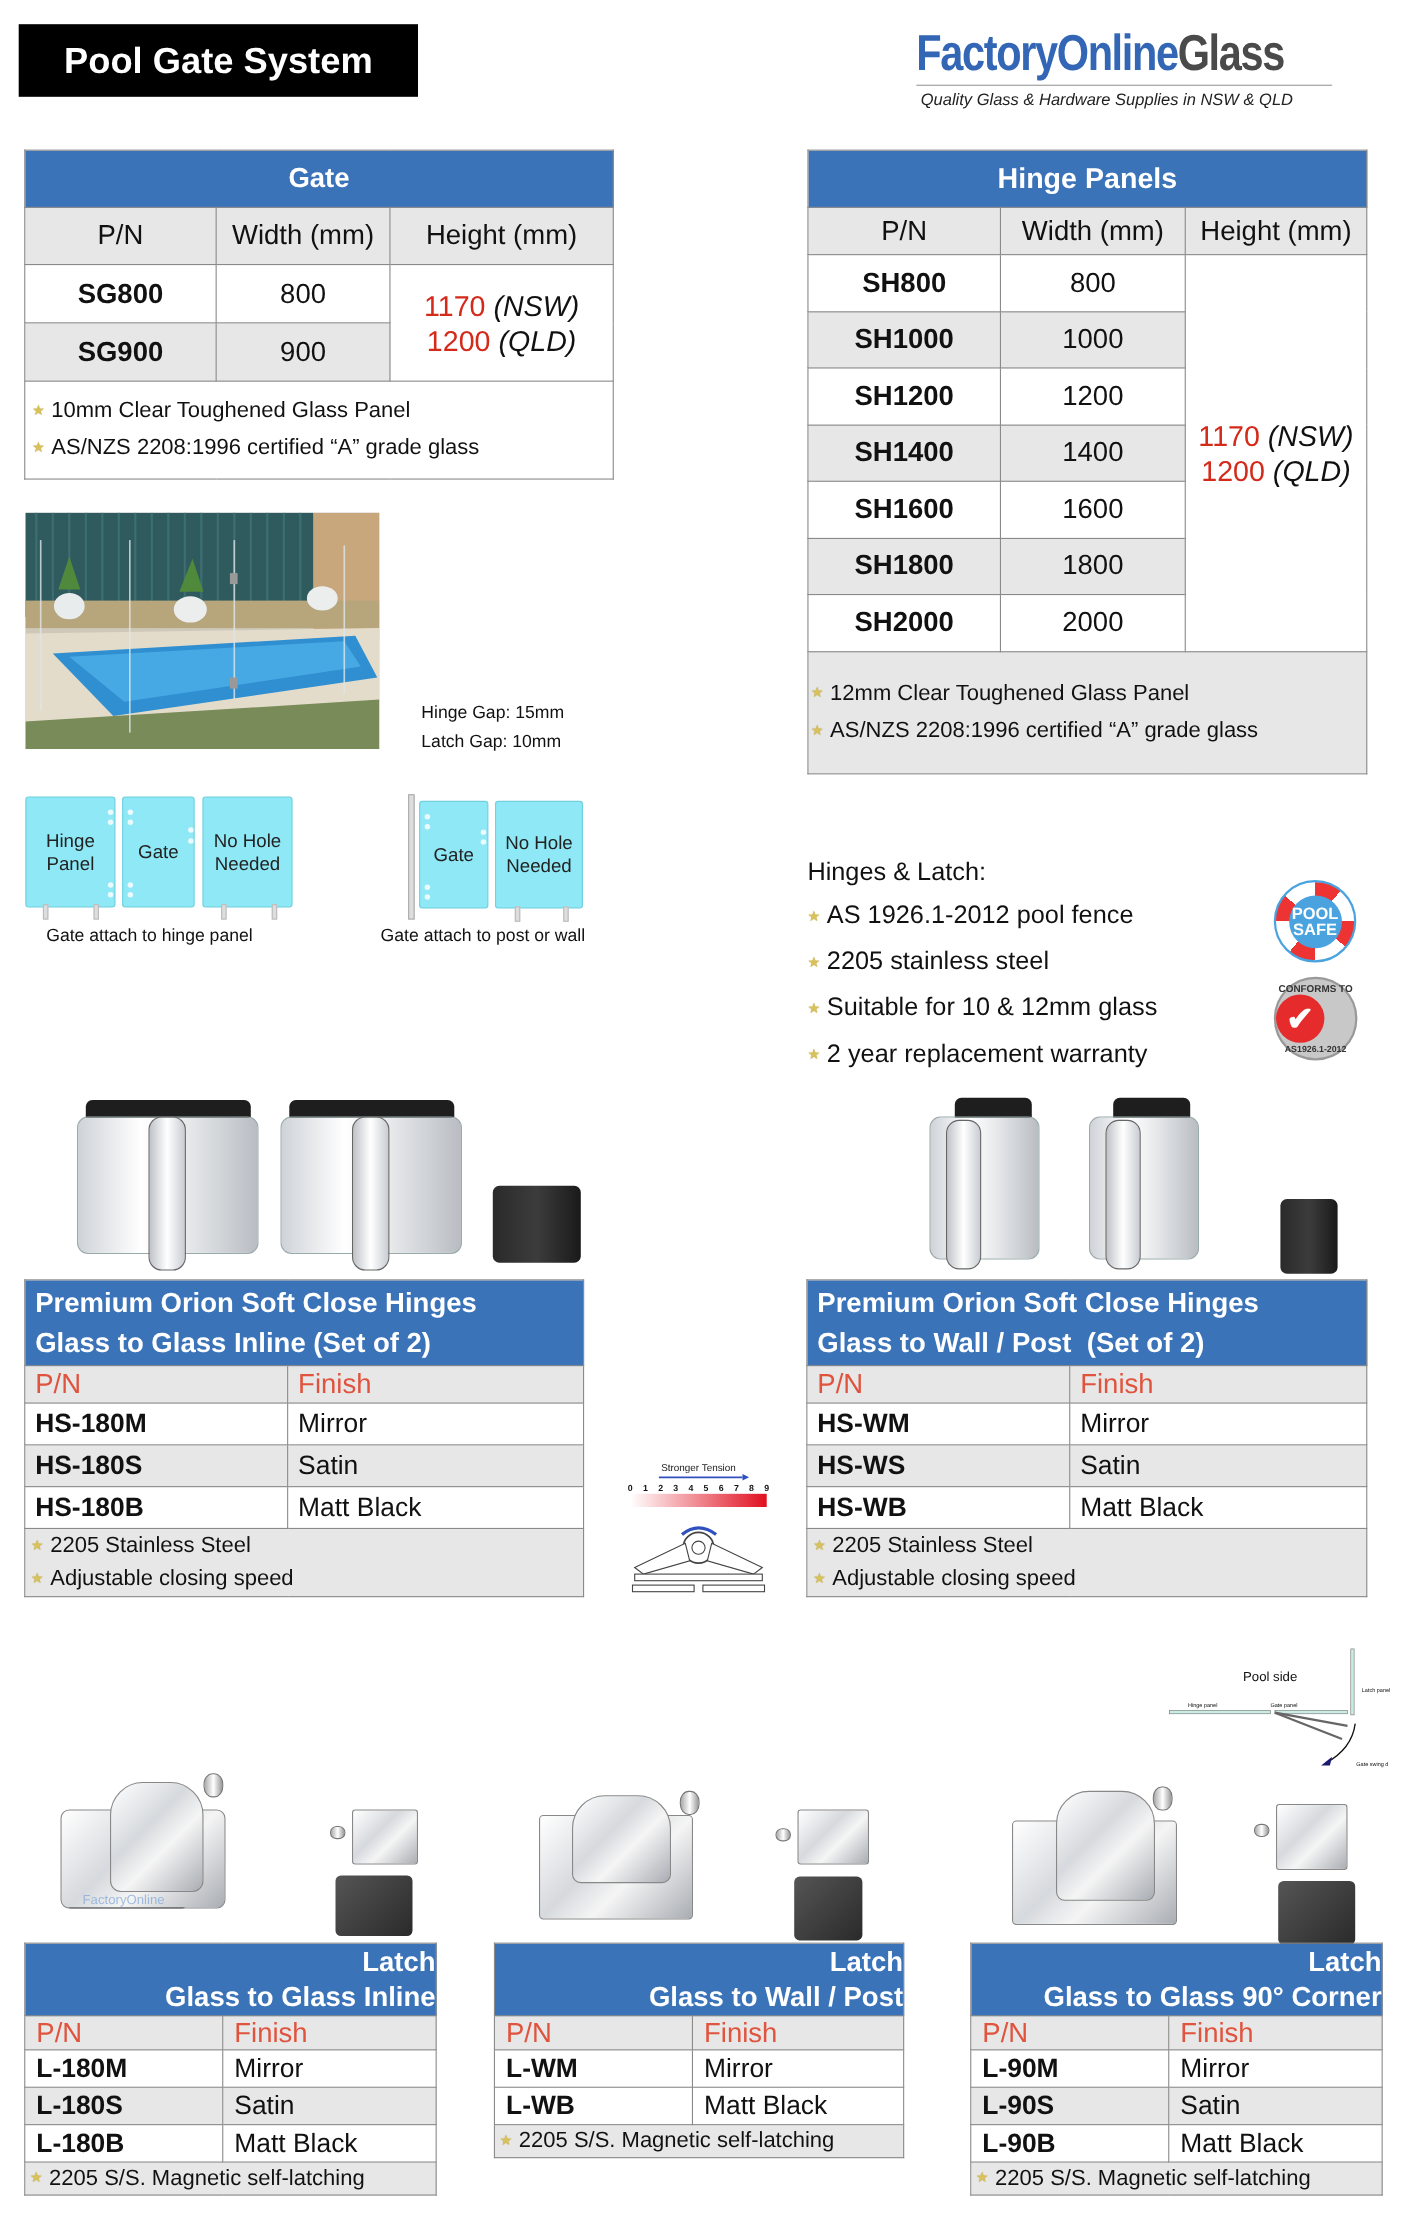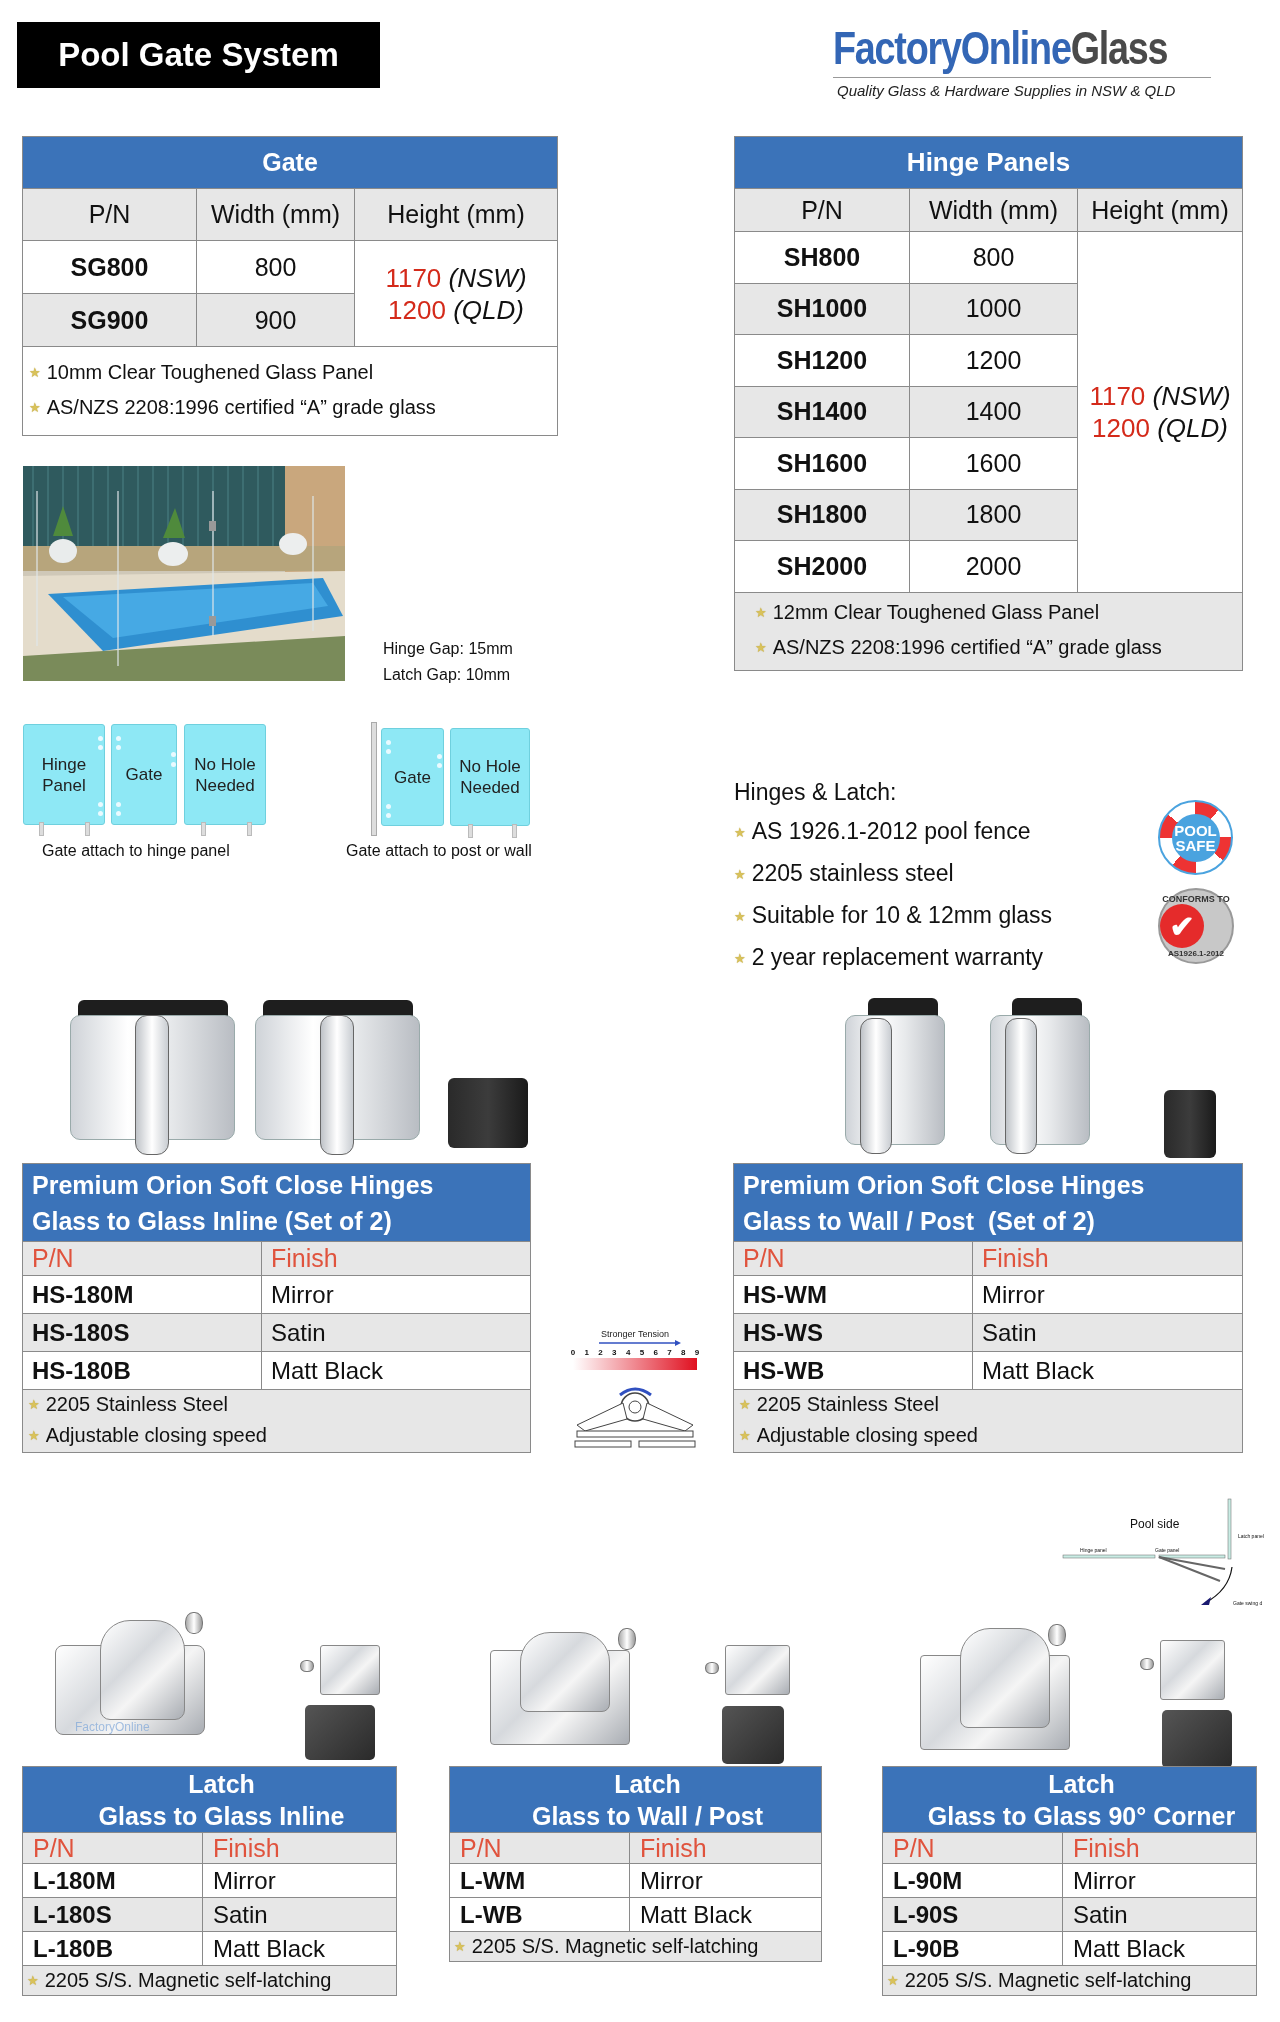--- a/index.html
+++ b/index.html
@@ -34,21 +34,21 @@
   #gate-table th.title { height: 52px; font-size: 25px; text-align: center; }
   #gate-table .colh td { height: 52px; text-align: center; }
   #gate-table .row td { height: 53px; text-align: center; }
   #gate-table .notes td { height: 89px; font-size: 20px; padding-left: 6px; line-height: 32px; vertical-align: middle; }
 
   
   #panel-table { left: 734px; top: 136px; width: 509px; font-size: 25px; }
   #panel-table th.title { height: 52px; text-align: center; font-size: 26px; }
   #panel-table .colh td { height: 43px; text-align: center; }
   #panel-table .row td { height: 51.5px; text-align: center; }
-  #panel-table .notes td { height: 78px; font-size: 20px; padding-left: 20px; line-height: 32px; }
+  #panel-table .notes td { height: 111px; font-size: 20px; padding-left: 2px; line-height: 32px; }
 
   .hval { font-size: 26px; line-height: 32px; text-align: center; }
 
   
   .pool-photo { left: 23px; top: 466px; width: 322px; height: 215px; overflow: hidden; background: #ddd; }
   .gap-text { left: 383px; top: 636px; font-size: 16px; line-height: 26px; }
 
   
   .panel { position: absolute; background: #8ee8f5; border: 1px solid #6fd0de; border-radius: 3px;
            display: flex; align-items: center; justify-content: center; text-align: center;
@@ -87,21 +87,21 @@
 
   #hinge-inline { left: 22px; top: 1163px; width: 509px; }
   #hinge-wall { left: 733px; top: 1163px; width: 510px; }
   #hinge-inline td.c1, #hinge-wall td.c1 { width: 239px; }
 
   
   .tension { left: 565px; top: 1325px; width: 140px; height: 130px; }
 
   
   .ltable { font-size: 24px; }
-  .ltable th.title { text-align: center; padding-left: 24px; font-size: 25px; line-height: 32px; height: 66px; }
+  .ltable th.title { text-align: right; padding-left: 24px; font-size: 25px; line-height: 32px; height: 66px; }
   .ltable .colh td { height: 31px; padding-left: 10px; font-size: 25px; }
   .ltable .row td { height: 34px; padding-left: 10px; }
   .ltable .row td.pn { font-weight: bold; }
   .ltable .notes td { font-size: 20px; padding-left: 4px; height: 30px; }
   #latch-inline { left: 22px; top: 1766px; width: 375px; }
   #latch-wall { left: 449px; top: 1766px; width: 373px; }
   #latch-corner { left: 882px; top: 1766px; width: 375px; }
   .ltable td.c1 { width: 180px; }
 
   .latch-chrome { position: absolute; background: linear-gradient(135deg,#ffffff 0%,#d6d9dd 40%,#f5f5f5 60%,#a9adb3 100%); border: 1px solid #888; border-radius: 8px; }

